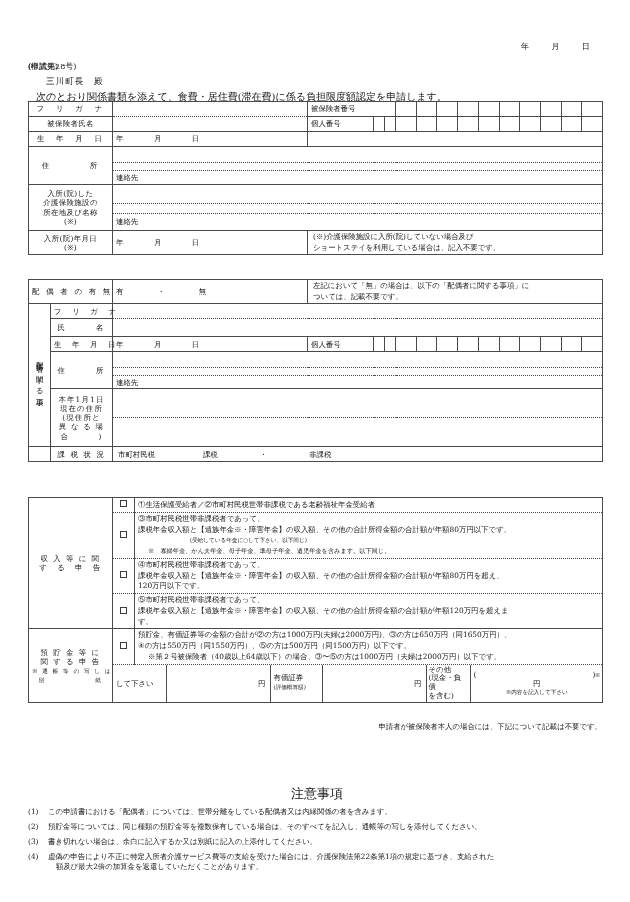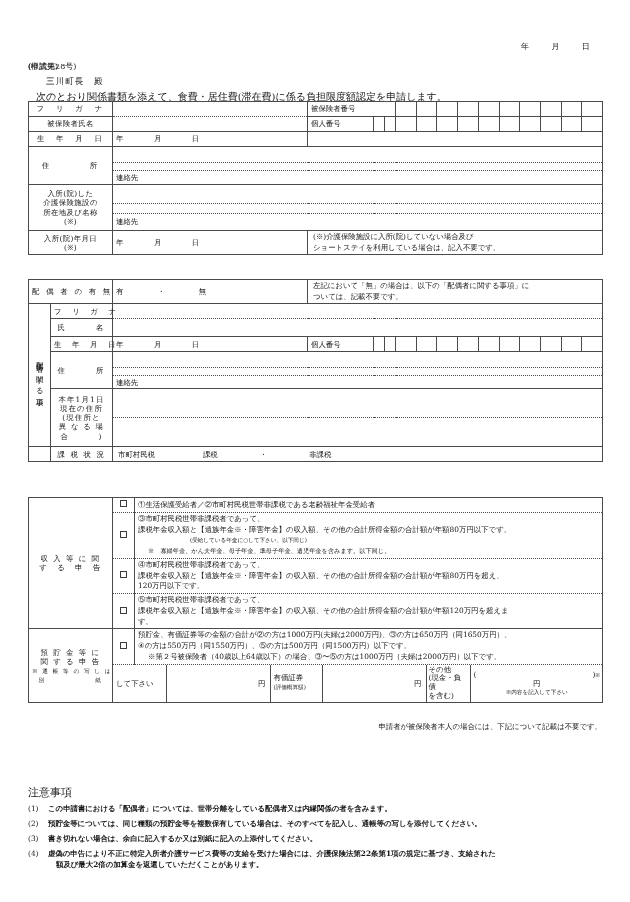--- a/index.html
+++ b/index.html
@@ -67,25 +67,25 @@
     display:block;
     font-size:7.4px;
     line-height:1;
   }
 
   .cellpad-l { padding-left:5px !important; }
   .indent1 { padding-left:10px; }
   .txtline { line-height:1.45; }
 
   .notice { position:absolute; left:28px; font-size:7.4px; }
-  .notice-title { font-size:11px; }
+  .notice-title { font-size:13px;text-align:center; }
   .notice ol { list-style:none; margin:0; padding:0; }
   .notice li { margin-top:4.5px; display:flex; }
   .notice li .n { width:20px; flex:0 0 20px; }
-  .notice li .t { flex:1; line-height:1.42;font-weight:bold; }
+  .notice li .t { flex:1; line-height:1.42; }
 
   .applicant-note { position:absolute; right:28px; font-size:7.4px; }
 </style>
 </head>
 <body>
 
 <div class="page">
 
   <div class="form-no">(様式第28号)</div>
   <div class="date-line">

